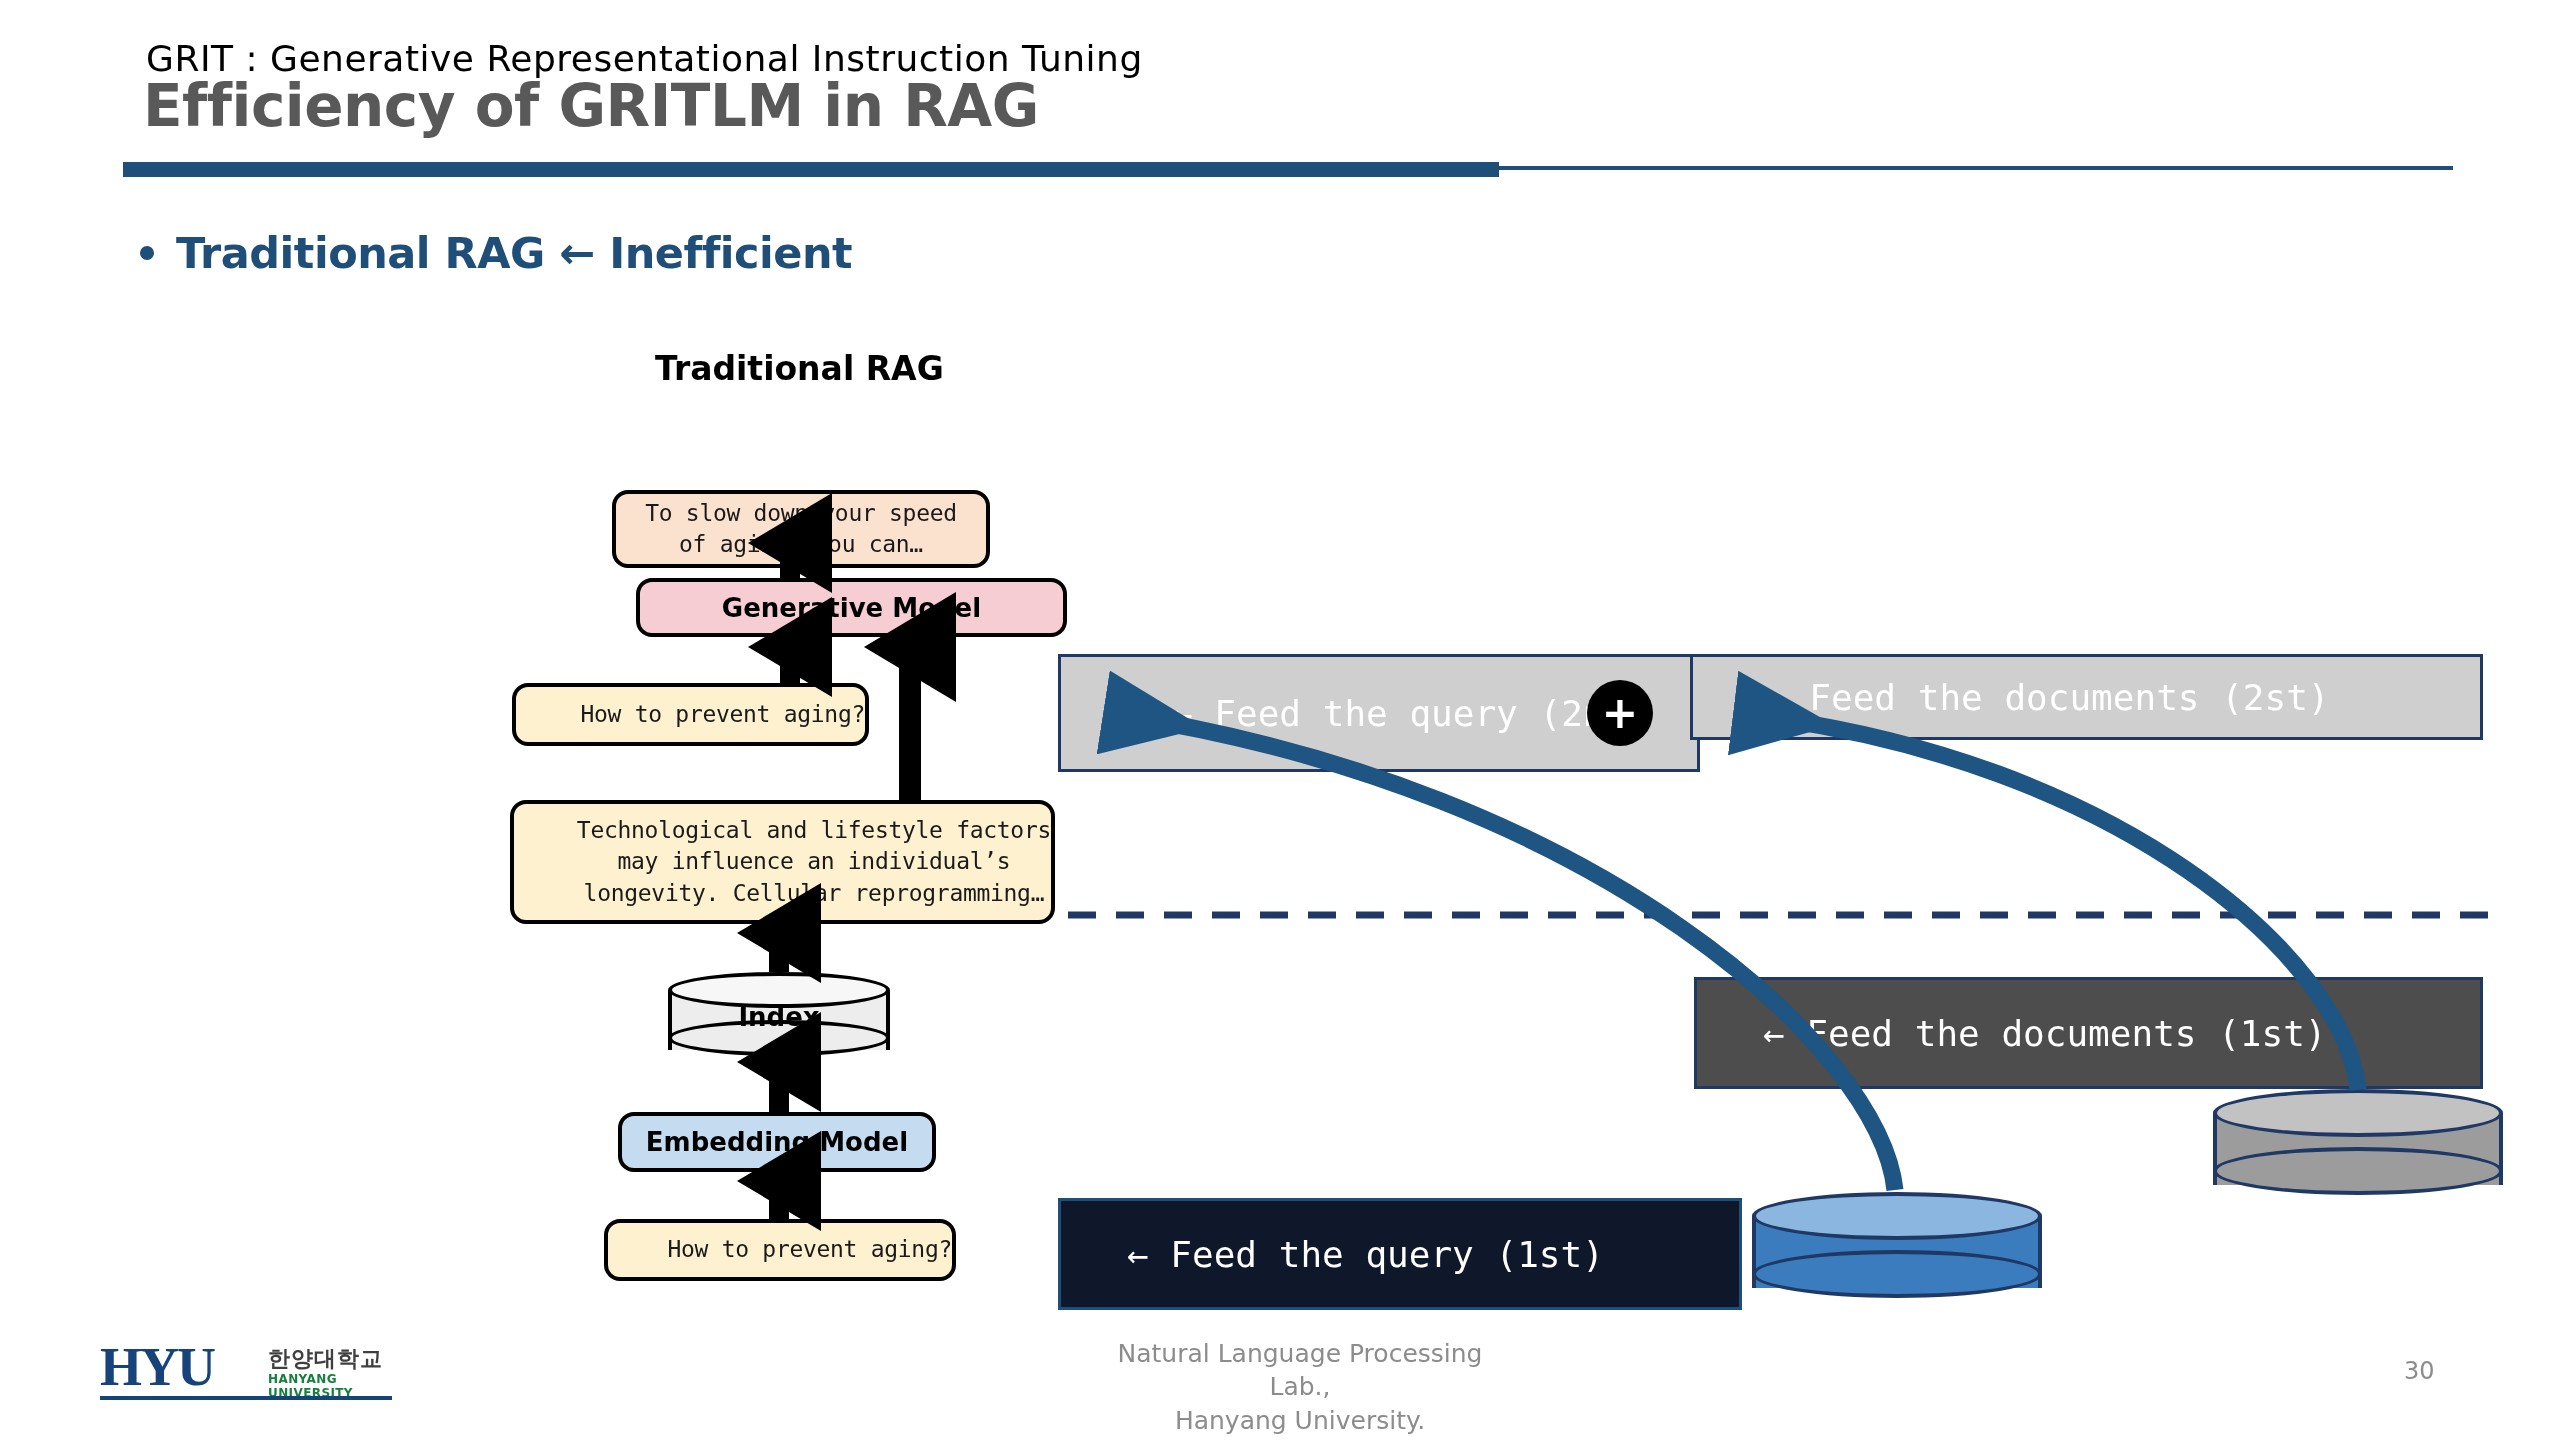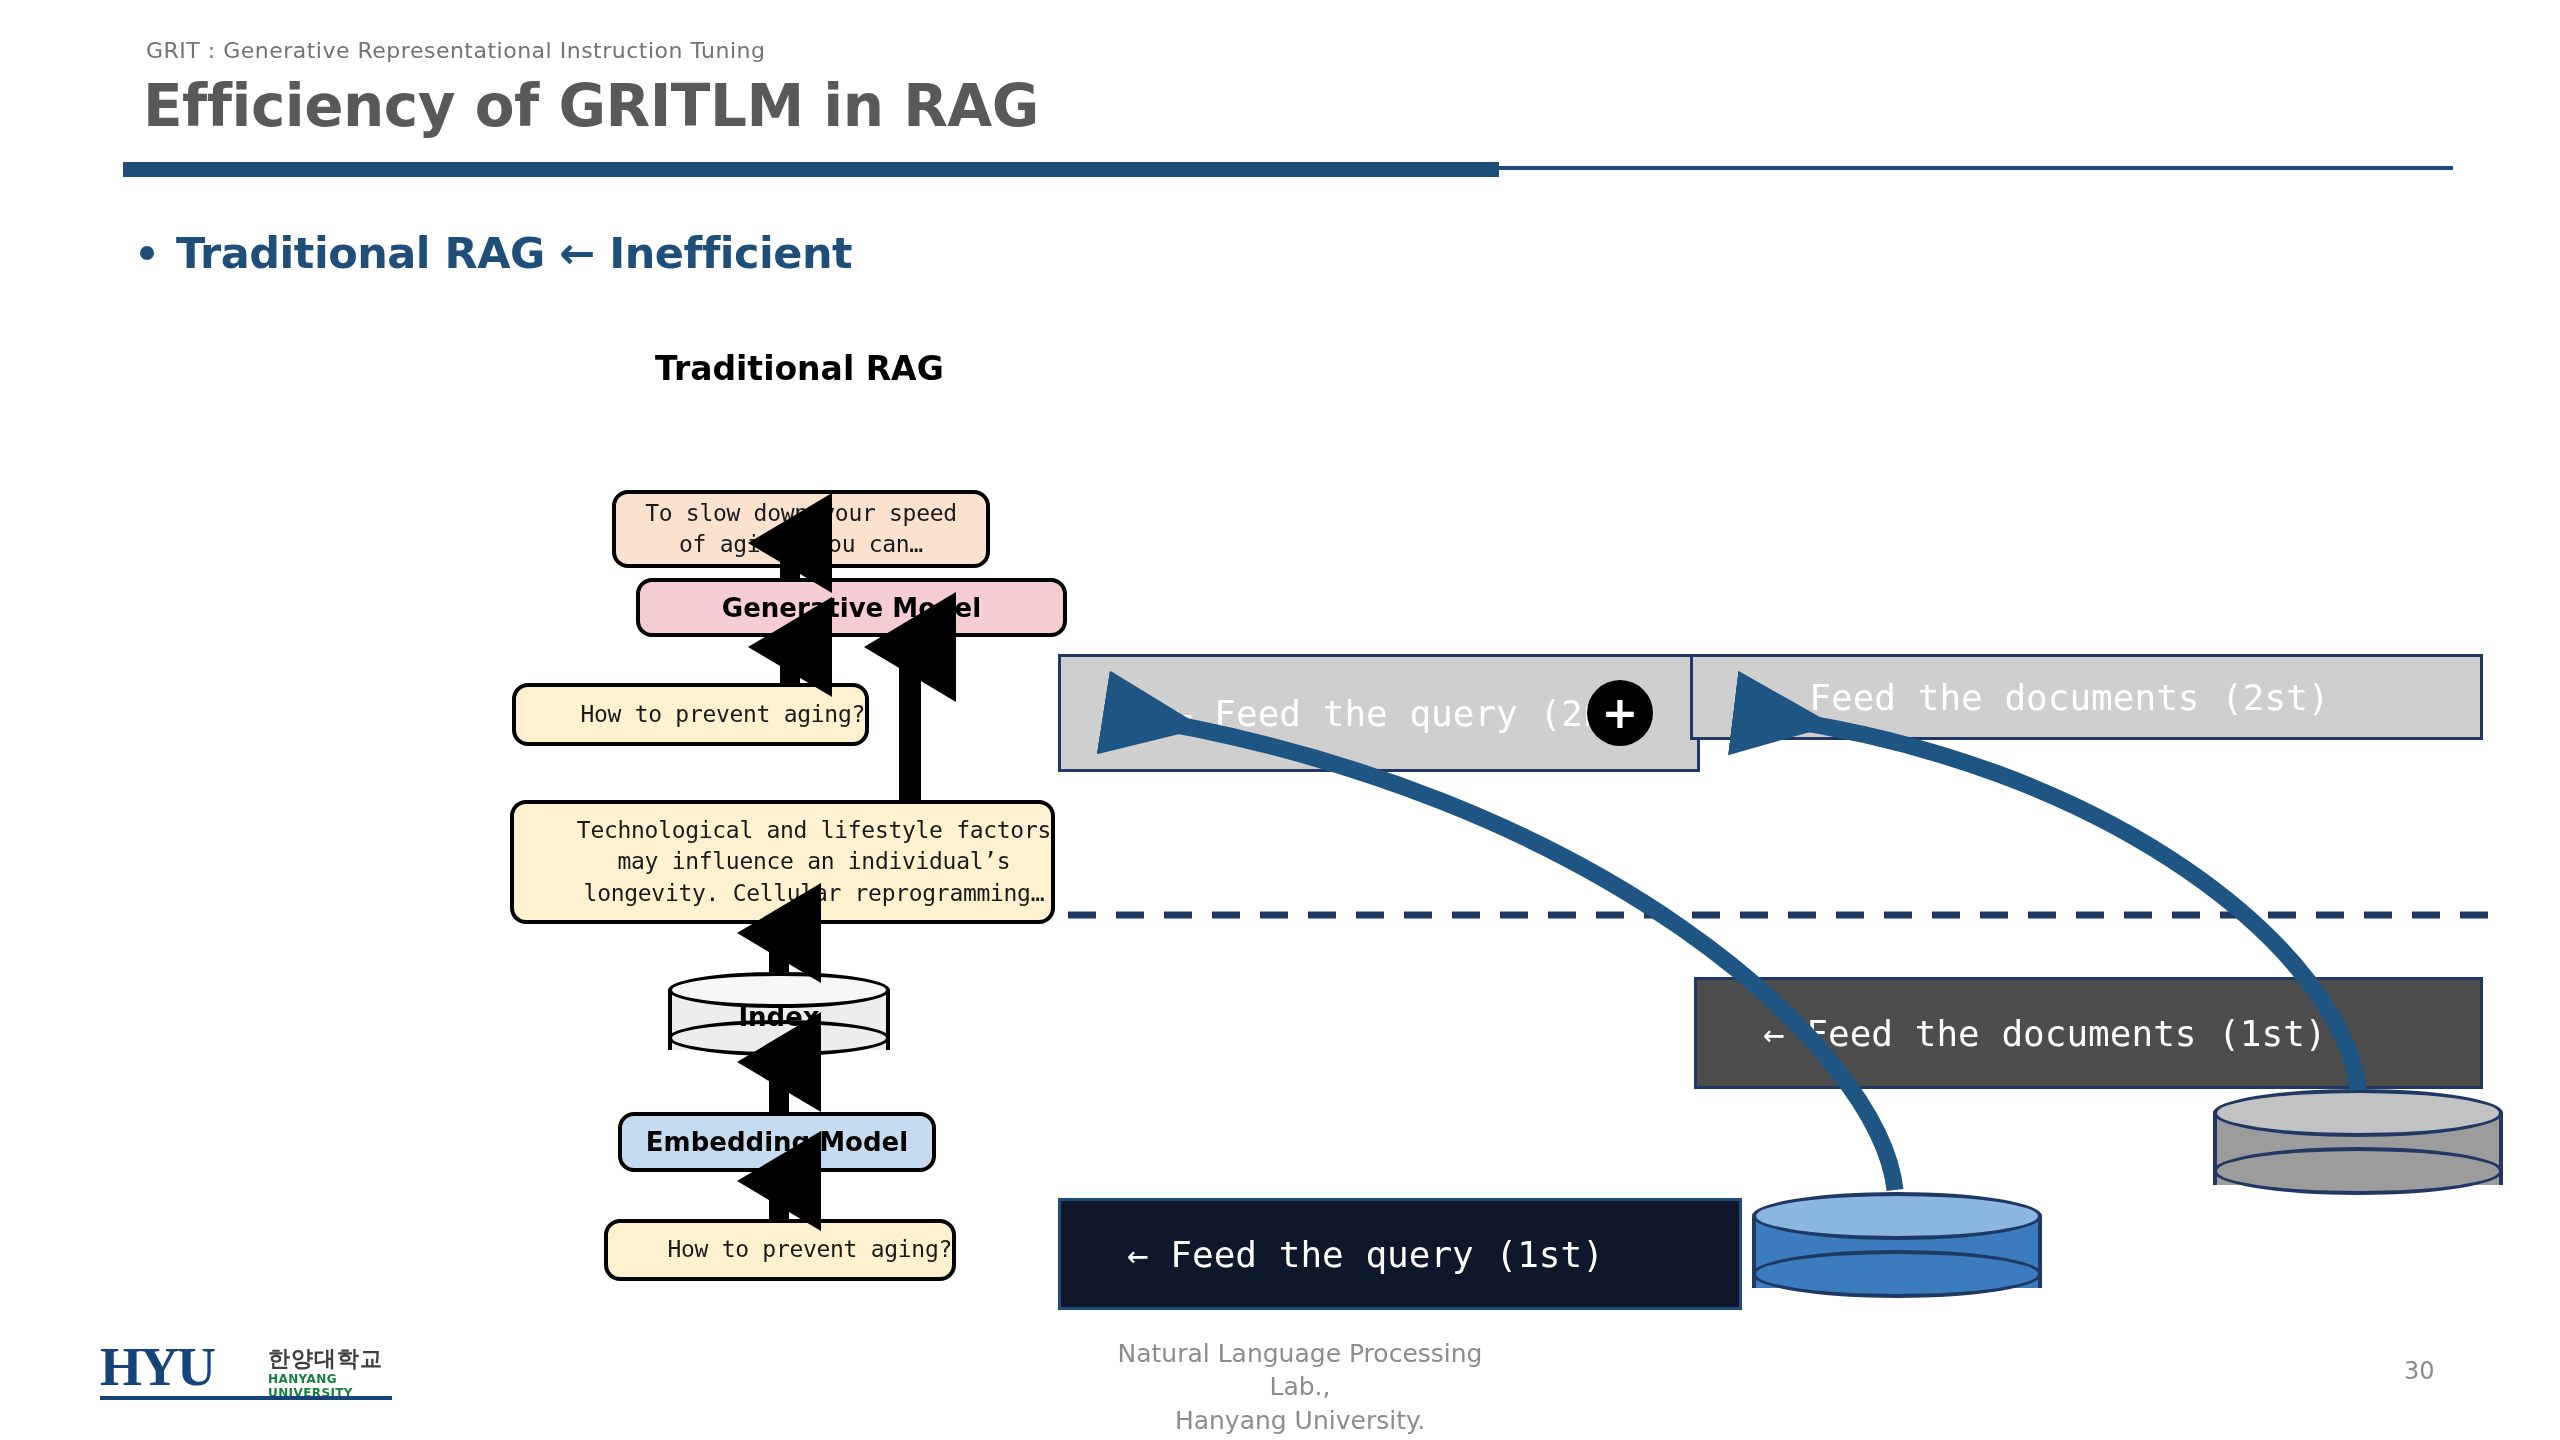--- a/index.html
+++ b/index.html
@@ -18,22 +18,22 @@
   
   .header {
     position: absolute;
     left: 0; top: 0;
     width: 2560px; height: 180px;
   }
   .eyebrow {
     position: absolute;
     left: 146px; top: 38px;
     font-family: "DejaVu Sans", sans-serif;
-    font-size: 22px;
-    color: #737373;
+    font-size: 36px;
+    color: #000000;
     letter-spacing: 0.5px;
     white-space: nowrap;
   }
   .slide-title {
     position: absolute;
     left: 143px; top: 72px;
     font-family: "DejaVu Sans", sans-serif;
     font-size: 58px;
     font-weight: bold;
     color: #595959;

